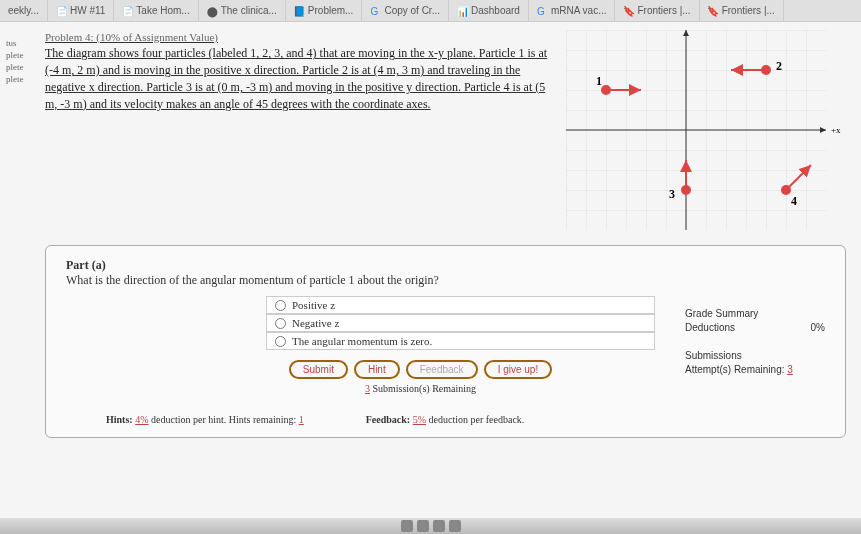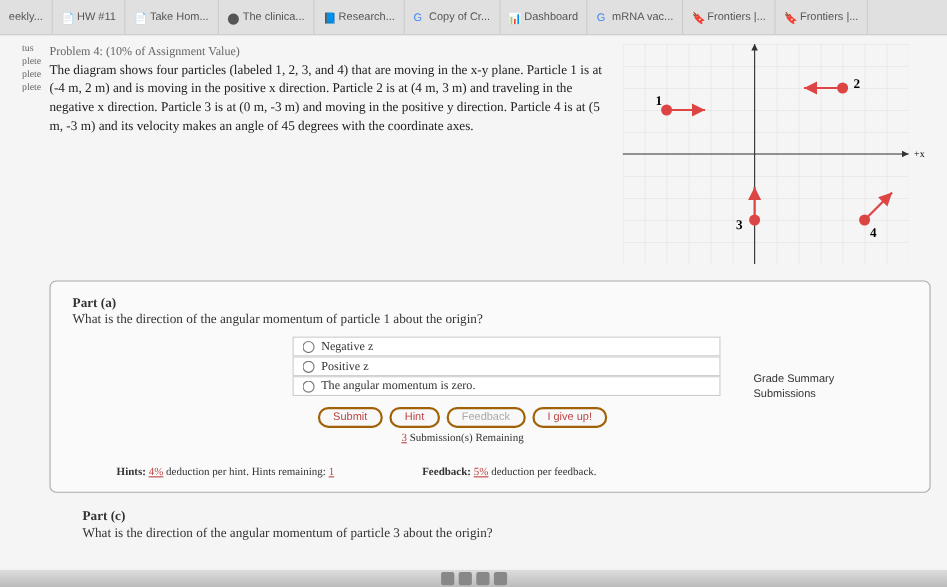--- a/index.html
+++ b/index.html
@@ -1,43 +1,43 @@
 <!DOCTYPE html>
 <html><head>
   <meta charset="utf-8">
   <style>
     * { margin: 0; padding: 0; box-sizing: border-box; }
     body { font-family: Georgia, 'Times New Roman', serif; font-size: 12px; background: #f5f5f5; color: #333; width: 861px; height: 534px; overflow: hidden; position: relative; }
-    .tabs { display: flex; background: #e0e0e0; border-bottom: 1px solid #ccc; height: 32px; font-size: 10px; font-family: Arial, sans-serif; }
+    .tabs { display: flex; background: #e0e0e0; border-bottom: 1px solid #ccc; height: 22px; font-size: 10px; font-family: Arial, sans-serif; }
     .tab { padding: 3px 8px; border-right: 1px solid #ccc; display: flex; align-items: center; gap: 4px; cursor: pointer; white-space: nowrap; color: #555; }
     .tab-icon { width: 10px; height: 10px; display: inline-block; }
-    .sidebar { position: absolute; left: 18px; top: 22px; width: 30px; font-size: 9px; color: #666; padding-top: 15px; }
+    .sidebar { position: absolute; left: 4px; top: 22px; width: 30px; font-size: 9px; color: #666; padding-top: 15px; }
     .sidebar div { padding: 1px 2px; }
     .content { margin-left: 35px; padding: 8px 15px 8px 10px; }
-    .header-row { display: flex; gap: 15px; }
+    .header-row { display: flex; gap: 15px; text-decoration: underline; }
     .problem-text { flex: 1; font-size: 12px; line-height: 1.4; color: #222; }
     .problem-title { font-size: 11px; color: #666; }
     .diagram { width: 280px; height: 200px; position: relative; flex-shrink: 0; }
     .diagram svg { width: 100%; height: 100%; }
     .part-box { border: 1px solid #aaa; border-radius: 6px; padding: 12px 20px; margin-top: 15px; background: #fafafa; }
     .part-label { font-weight: bold; font-size: 12px; }
     .part-question { font-size: 12px; margin-bottom: 8px; }
     .part-row { display: flex; gap: 30px; align-items: center; }
     .options { margin-left: 200px; }
     .option { border: 1px solid #ccc; padding: 2px 8px; font-size: 11px; display: flex; align-items: center; gap: 6px; background: white; min-width: 160px; }
     .option input { width: 11px; height: 11px; }
     .buttons { display: flex; gap: 6px; margin-top: 10px; justify-content: center; margin-left: 120px; }
     .btn { border: 2px solid #a16207; border-radius: 10px; padding: 2px 12px; font-size: 10px; background: #f8f8f8; cursor: pointer; font-family: Arial, sans-serif; }
     .btn.submit { color: #b44; }
     .btn.hint { color: #b44; }
     .btn.feedback { color: #aaa; }
     .btn.giveup { color: #b44; }
     .sub-remain { text-align: center; font-size: 10px; margin-top: 4px; margin-left: 120px; }
     .sub-remain .n { text-decoration: underline; color: #b44; }
-    .hints-row { display: flex; gap: 80px; font-size: 10px; margin-top: 20px; margin-left: 40px; }
+    .hints-row { display: flex; gap: 62px; font-size: 10px; margin-top: 20px; margin-left: 40px; }
     .ul { text-decoration: underline; color: #b44; }
     .grade-box { font-size: 10px; line-height: 1.4; font-family: Arial, sans-serif; width: 140px; }
     .grade-box b { font-weight: normal; }
     .grade-row { display: flex; justify-content: space-between; }
     .detailed { text-decoration: underline; color: #b44; cursor: pointer; }
     .part-sub { margin-top: 14px; margin-left: 30px; font-size: 12px; }
     .part-sub .part-label { display: inline; }
     .dock { position: absolute; bottom: 0; left: 0; right: 0; height: 16px; background: linear-gradient(#ddd, #bbb); display: flex; justify-content: center; gap: 4px; padding-top: 2px; }
     .dock-icon { width: 12px; height: 12px; border-radius: 2px; background: #888; }
   </style>
@@ -55,21 +55,21 @@
   <div class="tab">
       <span class="tab-icon">📄</span>
       <span>Take Hom...</span>
     </div>
   <div class="tab">
       <span class="tab-icon">⬤</span>
       <span>The clinica...</span>
     </div>
   <div class="tab">
       <span class="tab-icon">📘</span>
-      <span>Research...</span>
+      <span>Problem...</span>
     </div>
   <div class="tab">
       <span class="tab-icon" style="color:#4285f4">G</span>
       <span>Copy of Cr...</span>
     </div>
   <div class="tab">
       <span class="tab-icon">📊</span>
       <span>Dashboard</span>
     </div>
   <div class="tab">
@@ -137,55 +137,56 @@
   </div>
 
   <div class="part-box">
     <div class="part-row">
       <div style="flex:1">
         <span class="part-label">Part (a)</span>
         <div class="part-question">What is the direction of the angular momentum of particle 1 about the origin?</div>
         <div class="options">
           <div class="option">
               <input type="radio" style="">
-              <span>Negative z</span>
+              <span>Positive z</span>
             </div>
           <div class="option">
               <input type="radio" style="">
-              <span>Positive z</span>
+              <span>Negative z</span>
             </div>
           <div class="option">
               <input type="radio" style="">
               <span>The angular momentum is zero.</span>
             </div>
         </div>
         <div class="buttons">
           <button class="btn submit">Submit</button>
           <button class="btn hint">Hint</button>
           <button class="btn feedback">Feedback</button>
           <button class="btn giveup">I give up!</button>
         </div>
         <div class="sub-remain"><span class="n">3</span><span> Submission(s) Remaining</span></div>
         <div class="hints-row">
           <div><b>Hints: </b><span class="ul">4%</span><span> deduction per hint. Hints remaining: </span><span class="ul">1</span></div>
           <div><b>Feedback: </b><span class="ul">5%</span><span> deduction per feedback.</span></div>
         </div>
       </div>
       <div class="grade-box">
         <b>Grade Summary</b>
+        <div class="grade-row">
+            <span>Deductions</span>
+            <span>0%</span>
+          </div>
         <br>
         <b>Submissions</b>
+        <div><span>Attempt(s) Remaining: </span><span class="ul">3</span></div>
       </div>
     </div>
   </div>
 
-  <div class="part-sub">
-    <div class="part-label">Part (c)</div>
-    <div>What is the direction of the angular momentum of particle 3 about the origin?</div>
-  </div>
 
 </div>
 
 <div class="dock">
   <div class="dock-icon"></div>
   <div class="dock-icon"></div>
   <div class="dock-icon"></div>
   <div class="dock-icon"></div>
 </div>
 

